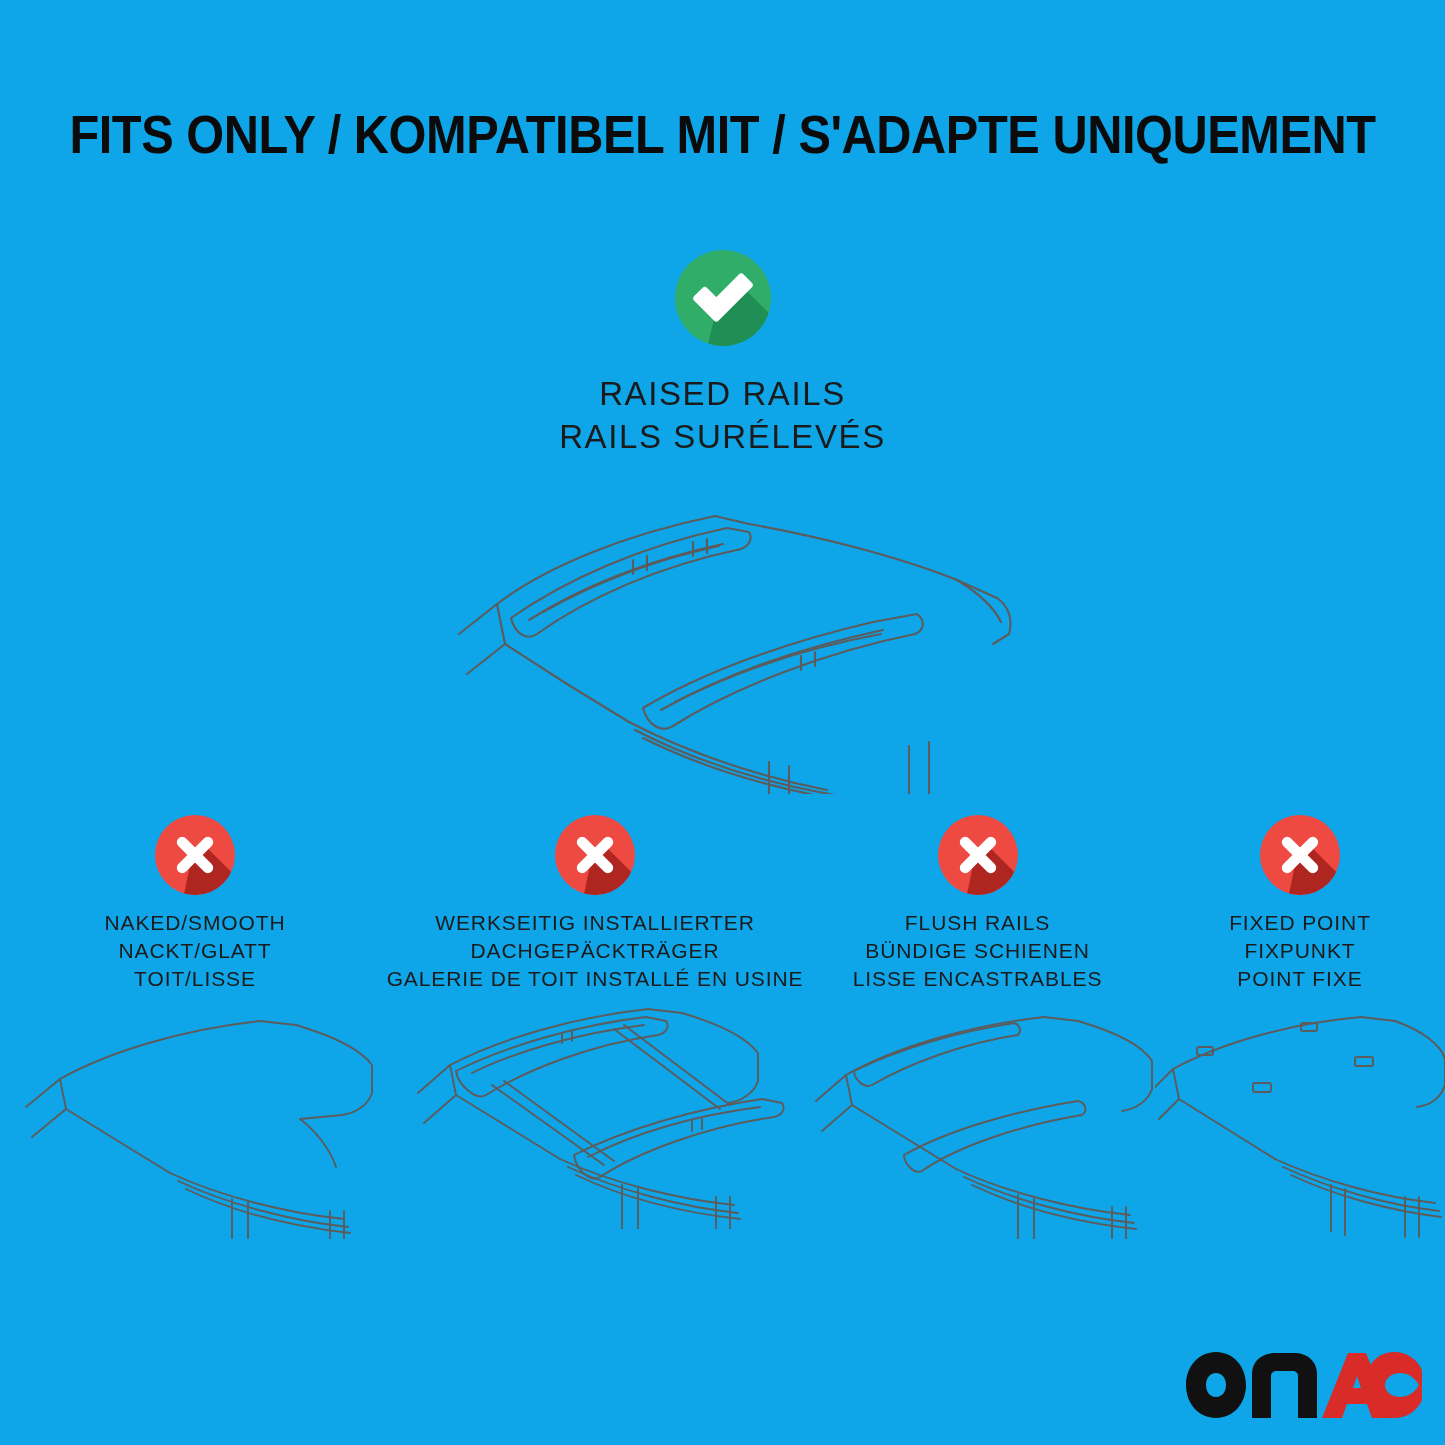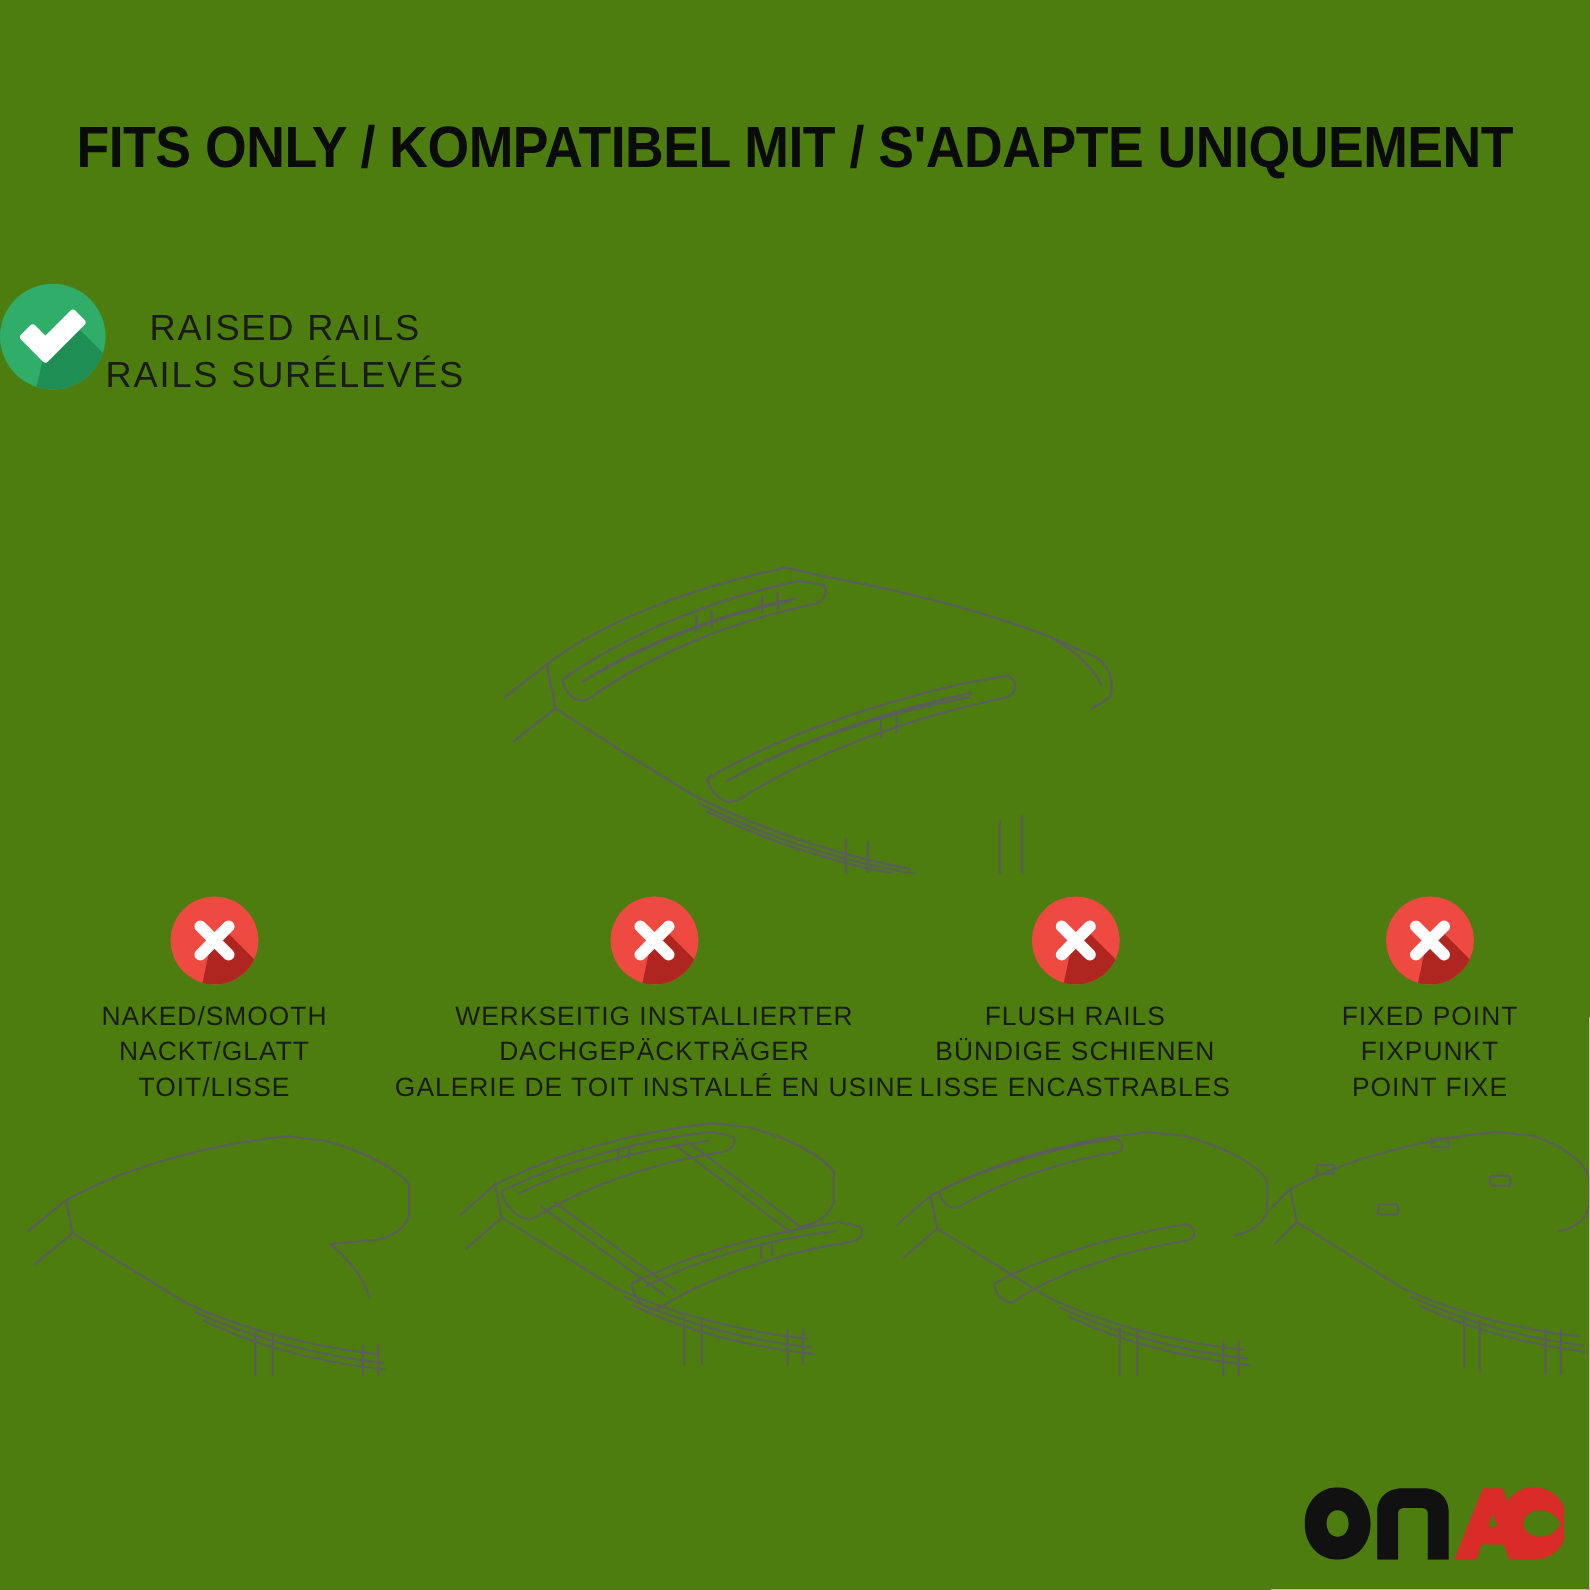--- a/index.html
+++ b/index.html
@@ -4,21 +4,21 @@
 <style>
   html, body {
     margin: 0;
     padding: 0;
     background: #ffffff;
   }
   #page {
     position: relative;
     width: 1445px;
     height: 1445px;
-    background: #4d7c0f;
+    background: #0ea5e9;
     font-family: "Liberation Sans", sans-serif;
     overflow: hidden;
   }
 
   
   .title {
     position: absolute;
     left: 0;
     top: 104px;
     width: 1445px;
@@ -33,21 +33,21 @@
     white-space: nowrap;
   }
 
   
   .approved-block {
     position: absolute;
     left: 0;
     top: 250px;
     width: 1445px;
     display: flex;
-    flex-direction: row;
+    flex-direction: column;
     align-items: center;
   }
   .badge {
     position: relative;
     width: 96px;
     height: 96px;
     border-radius: 50%;
     overflow: hidden;
     flex: none;
   }
@@ -101,21 +101,21 @@
   .col.c0 { width: 390px; }
   .col.c1 { width: 410px; }
   .col.c2 { width: 355px; }
   .col.c3 { width: 290px; }
 
   .col .badge { width: 80px; height: 80px; }
   .col-labels {
     margin-top: 14px;
     text-align: center;
     color: #1b1b1b;
-    font-size: 24px;
+    font-size: 21px;
     line-height: 1.33;
     letter-spacing: 0.9px;
     white-space: nowrap;
   }
   .col-drawing {
     margin-top: 10px;
     width: 100%;
     height: 230px;
   }
   .col.c0 .col-drawing { margin-top: 16px; }

